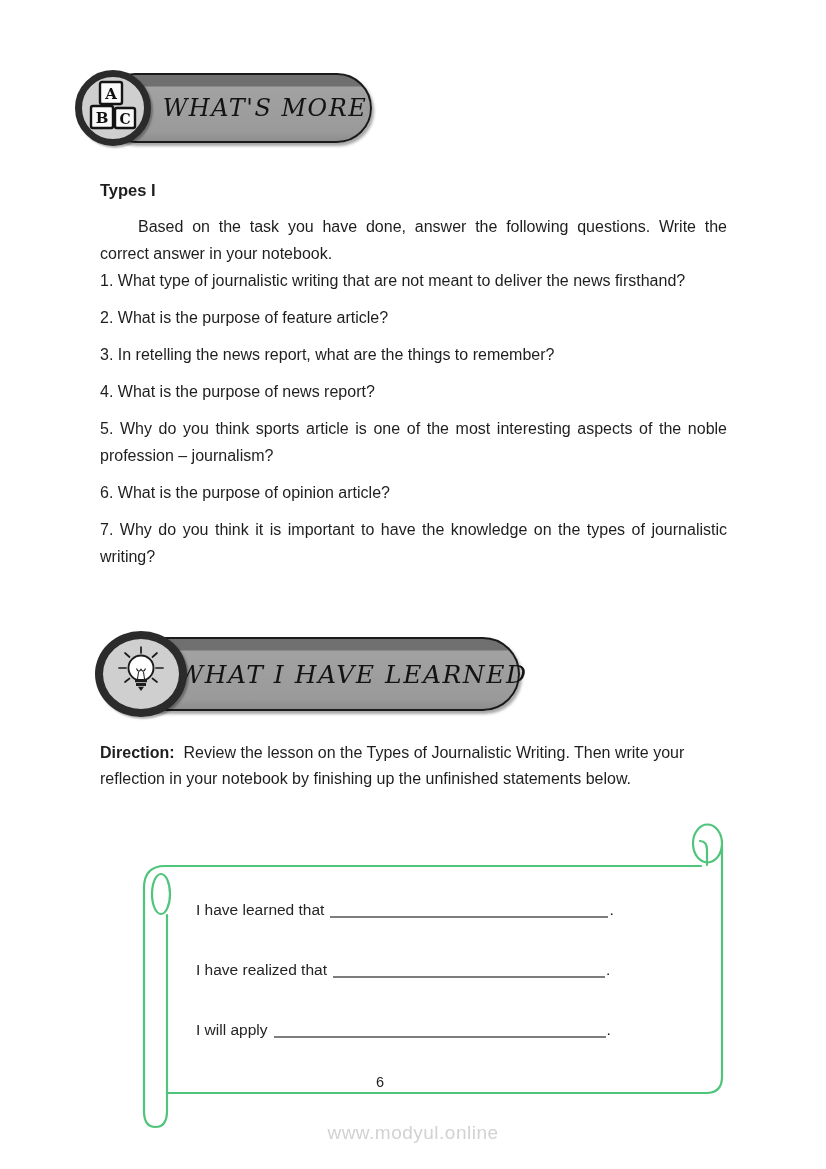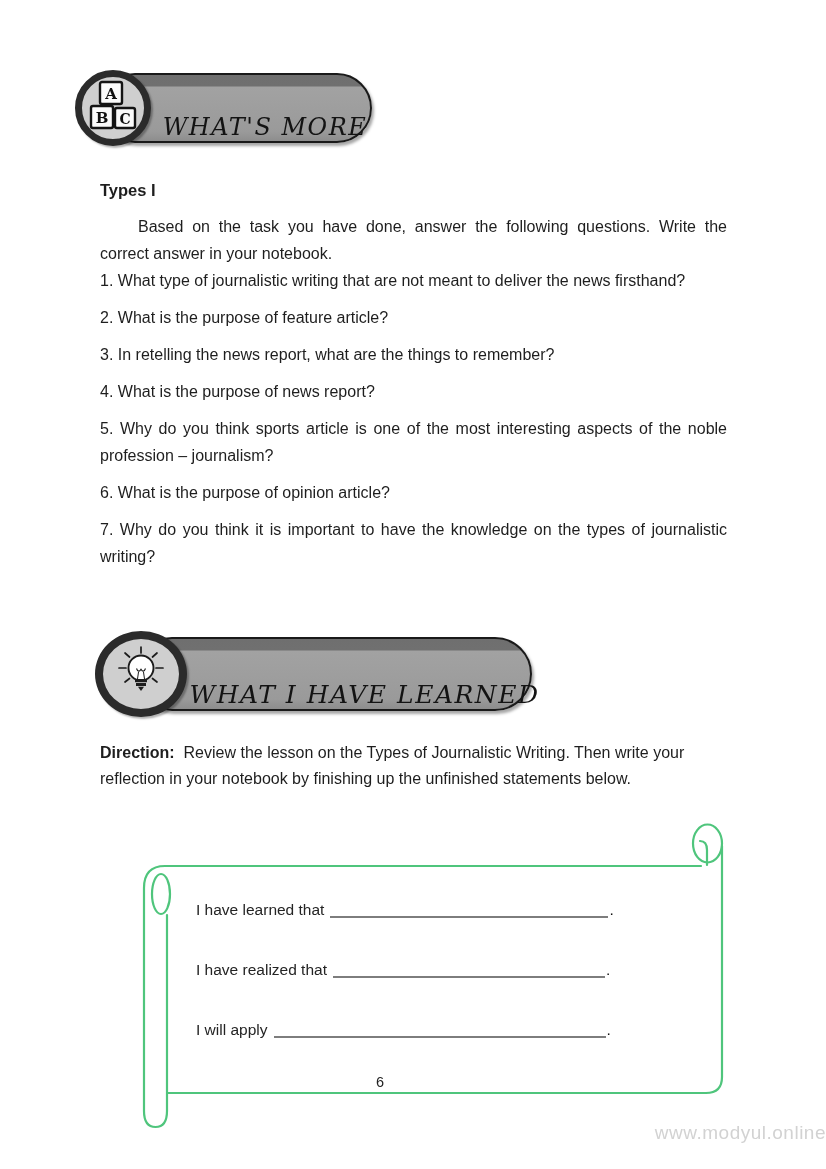--- a/index.html
+++ b/index.html
@@ -15,21 +15,21 @@
   }
 
   
   .banner { position:absolute; }
   .pill {
     position:absolute;
     border:2px solid #1a1a1a;
     border-radius:40px;
     background:linear-gradient(180deg,#6f6f6f 0px,#707070 11px,#a2a2a2 12px,#9a9a9a 86%,#8d8d8d 100%);
     box-shadow:2px 3px 3px rgba(0,0,0,0.35);
-    display:flex; align-items:flex-end; justify-content:center;
+    display:flex; align-items:center; justify-content:center;
   }
   .banner-label {
     font-family:"DejaVu Serif", serif;
     font-style:italic;
     color:#131313;
     white-space:nowrap;
     letter-spacing:1.5px;
   }
   .badge-circle {
     position:absolute;
@@ -41,21 +41,21 @@
   }
 
   
   #banner1 { left:75px; top:68px; width:300px; height:82px; }
   #banner1 .pill { left:25px; top:5px; width:272px; height:70px; padding-left:58px; }
   #banner1 .banner-label { font-size:24px; }
   #banner1 .badge-circle { left:0; top:2px; width:76px; height:76px; }
 
   
   #banner2 { left:95px; top:628px; width:428px; height:90px; }
-  #banner2 .pill { left:40px; top:9px; width:397px; height:74px; padding-left:62px; }
+  #banner2 .pill { left:28px; top:9px; width:397px; height:74px; padding-left:62px; }
   #banner2 .banner-label { font-size:25px; }
   #banner2 .badge-circle { left:0; top:3px; width:92px; height:86px; border-width:8px; }
 
   
   .task-section {
     position:absolute; left:100px; top:177px; width:627px;
     font-size:16px; line-height:27px;
   }
   .task-heading { font-size:16.5px; font-weight:bold; margin-bottom:9px; }
   .task-intro { text-align:justify; text-indent:38px; }
@@ -90,21 +90,21 @@
   #stmt3 .blank { width:332px; }
   .stmt-period { color:#111; }
 
   
   .page-number {
     position:absolute; left:370px; top:1074px; width:20px;
     text-align:center; font-size:14.5px; color:#222;
   }
   .watermark {
     position:absolute; left:0; right:0; top:1122px;
-    text-align:right;
+    text-align:center;
     font-size:19px; color:#d2d2d2; letter-spacing:0.5px;
   }
 </style>
 </head>
 <body>
 
 <div class="page">
 
   <div class="banner" id="banner1">
     <div class="pill">

